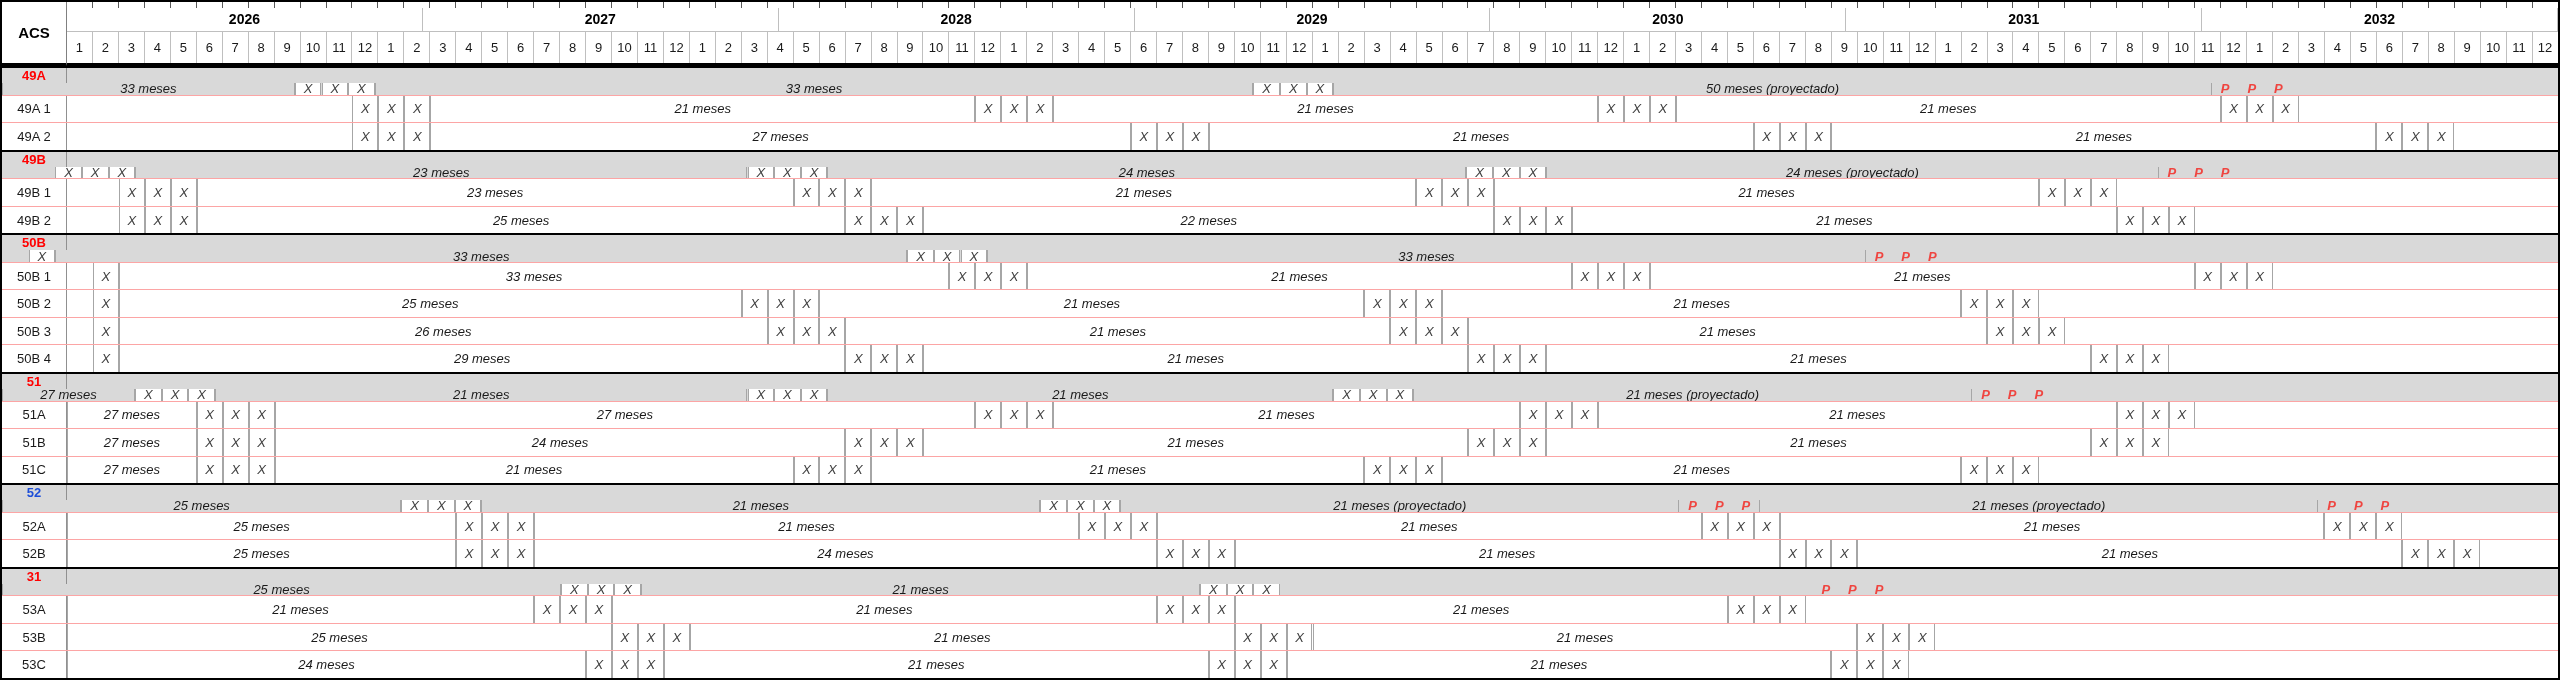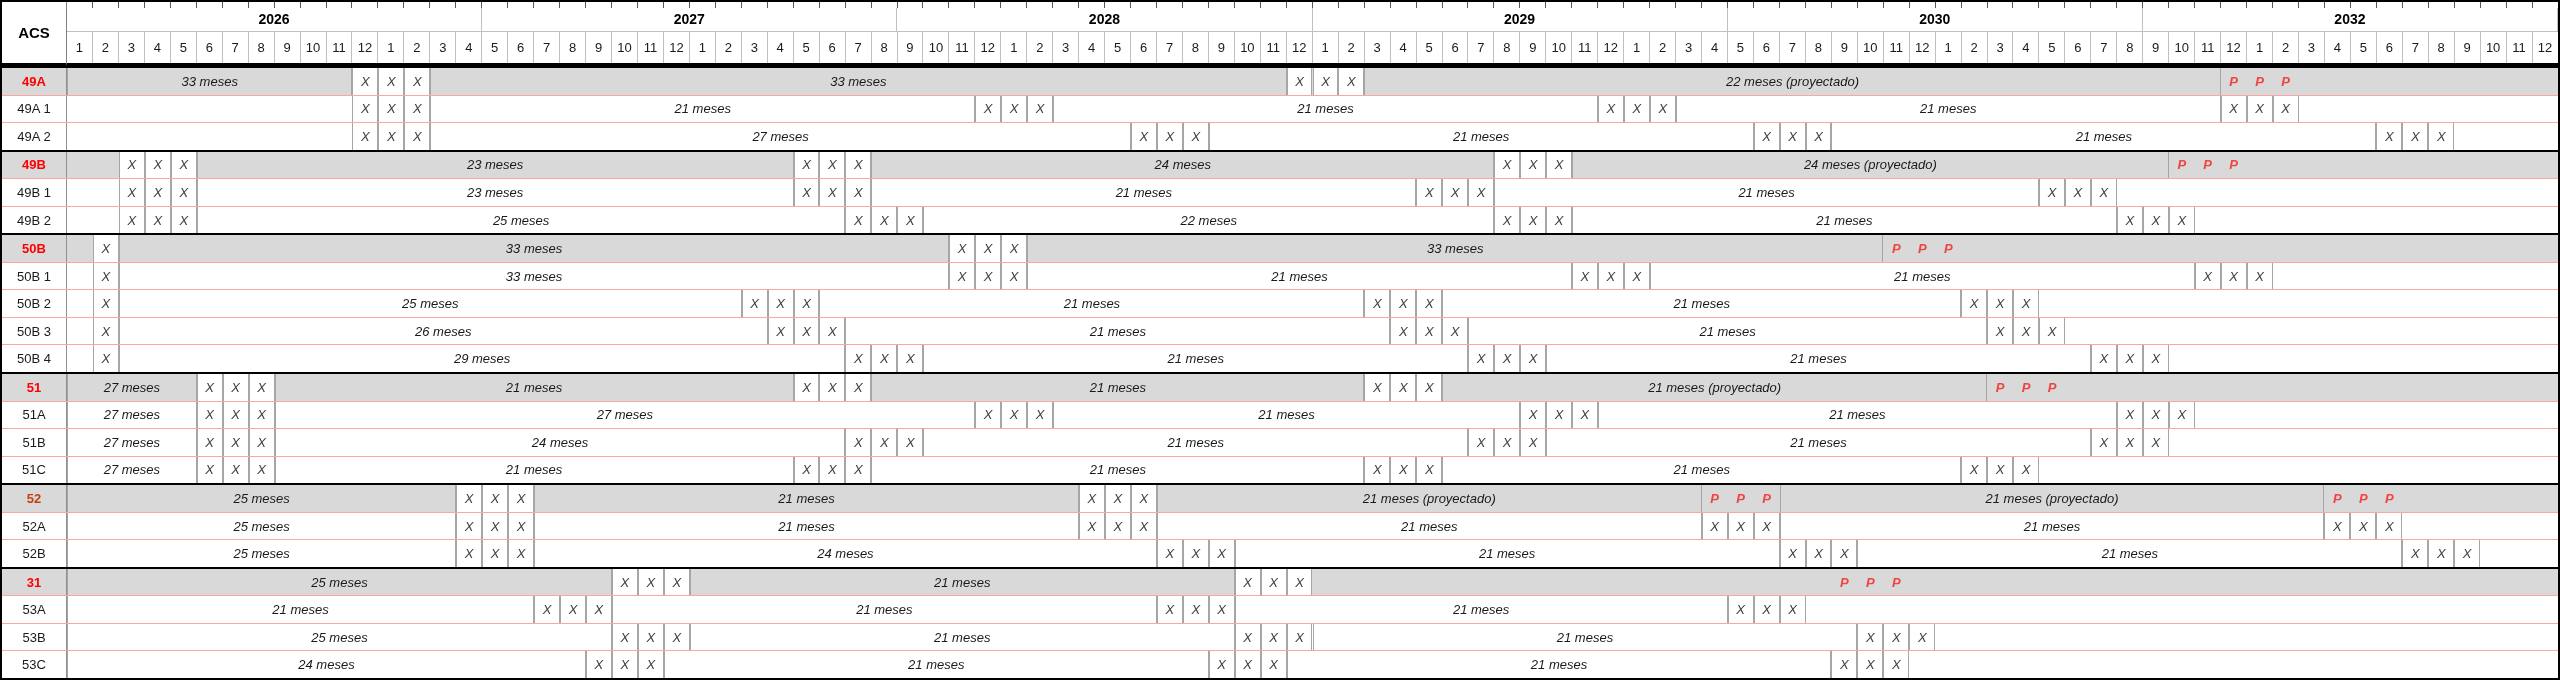--- a/index.html
+++ b/index.html
@@ -22,21 +22,21 @@
     font-weight:bold;font-size:14px;color:#000;border-right:1px solid #bfbfbf;box-sizing:border-box;
   }
   .months{height:35px;display:flex;border-bottom:3px solid #000;box-sizing:border-box;}
   .mcell{
     flex:1;display:flex;align-items:center;justify-content:center;
     font-size:13px;color:#1a1a1a;border-right:1px solid #bfbfbf;box-sizing:border-box;min-width:0;
   }
   .rows{display:flex;flex-direction:column;height:612px;}
   .row{flex:1;display:flex;border-top:1px solid #fca5a5;box-sizing:border-box;min-height:0;}
   .row:first-child{border-top:none;}
-  .row.group{background:#d9d9d9;border-top:2px solid #000;}
+  .row.group{background:#d9d9d9;border-top:2px solid #000;flex-direction:column;}
   .rlabel{
     width:65px;box-sizing:border-box;border-right:1px solid #909090;
     display:flex;align-items:center;justify-content:center;font-size:13px;
   }
   .row.group .rlabel{font-weight:bold;}
   .cells{flex:1;position:relative;min-width:0;font-style:italic;}
   .seg{
     position:absolute;top:0;height:100%;box-sizing:border-box;
     display:flex;align-items:center;justify-content:center;font-size:13px;white-space:nowrap;overflow:hidden;
   }
@@ -148,20 +148,21 @@
           <div></div>
           <div></div>
           <div></div>
         </div>
       <div class="years">
           <div class="year">2026</div>
           <div class="year">2027</div>
           <div class="year">2028</div>
           <div class="year">2029</div>
           <div class="year">2030</div>
+          <div class="year">2031</div>
           <div class="year">2032</div>
         </div>
       <div class="months">
           <div class="mcell">1</div>
           <div class="mcell">2</div>
           <div class="mcell">3</div>
           <div class="mcell">4</div>
           <div class="mcell">5</div>
           <div class="mcell">6</div>
           <div class="mcell">7</div>
@@ -262,21 +263,21 @@
         <div class="rlabel" style="color: rgb(255, 0, 0);">49A</div>
         <div class="cells">
           <div class="seg span" style="left: 0%; width: 11.4583%;">33 meses</div>
           <div class="seg xc" style="left: 11.4583%; width: 1.04167%; color: rgb(64, 64, 64);">X</div>
           <div class="seg xc" style="left: 12.5%; width: 1.04167%; color: rgb(64, 64, 64);">X</div>
           <div class="seg xc" style="left: 13.5417%; width: 1.04167%; color: rgb(64, 64, 64);">X</div>
           <div class="seg span" style="left: 14.5833%; width: 34.375%;">33 meses</div>
           <div class="seg xc" style="left: 48.9583%; width: 1.04167%; color: rgb(64, 64, 64);">X</div>
           <div class="seg xc" style="left: 50%; width: 1.04167%; color: rgb(64, 64, 64);">X</div>
           <div class="seg xc" style="left: 51.0417%; width: 1.04167%; color: rgb(64, 64, 64);">X</div>
-          <div class="seg span" style="left: 52.0833%; width: 34.375%;">22 meses (proyectado)</div>
+          <div class="seg span" style="left: 52.0833%; width: 34.375%;">50 meses (proyectado)</div>
           <div class="seg pc" style="left: 86.4583%; width: 1.04167%; color: rgb(239, 69, 64);">P</div>
           <div class="seg pc" style="left: 87.5%; width: 1.04167%; color: rgb(239, 69, 64);">P</div>
           <div class="seg pc" style="left: 88.5417%; width: 1.04167%; color: rgb(239, 69, 64);">P</div>
         </div>
       </div>
       <div class="row">
         <div class="rlabel">49A 1</div>
         <div class="cells">
           <div class="seg xc" style="left: 11.4583%; width: 1.04167%; color: rgb(64, 64, 64);">X</div>
           <div class="seg xc" style="left: 12.5%; width: 1.04167%; color: rgb(64, 64, 64);">X</div>
@@ -539,21 +540,21 @@
           <div class="seg xc" style="left: 52.0833%; width: 1.04167%; color: rgb(64, 64, 64);">X</div>
           <div class="seg xc" style="left: 53.125%; width: 1.04167%; color: rgb(64, 64, 64);">X</div>
           <div class="seg xc" style="left: 54.1667%; width: 1.04167%; color: rgb(64, 64, 64);">X</div>
           <div class="seg span" style="left: 55.2083%; width: 20.8333%;">21 meses</div>
           <div class="seg xc" style="left: 76.0417%; width: 1.04167%; color: rgb(64, 64, 64);">X</div>
           <div class="seg xc" style="left: 77.0833%; width: 1.04167%; color: rgb(64, 64, 64);">X</div>
           <div class="seg xc" style="left: 78.125%; width: 1.04167%; color: rgb(64, 64, 64);">X</div>
         </div>
       </div>
       <div class="row group" style="background: rgb(217, 217, 217);">
-        <div class="rlabel" style="color: #c2410c;">52</div>
+        <div class="rlabel" style="color: #1d4ed8;">52</div>
         <div class="cells">
           <div class="seg span" style="left: 0%; width: 15.625%;">25 meses</div>
           <div class="seg xc" style="left: 15.625%; width: 1.04167%; color: rgb(64, 64, 64);">X</div>
           <div class="seg xc" style="left: 16.6667%; width: 1.04167%; color: rgb(64, 64, 64);">X</div>
           <div class="seg xc" style="left: 17.7083%; width: 1.04167%; color: rgb(64, 64, 64);">X</div>
           <div class="seg span" style="left: 18.75%; width: 21.875%;">21 meses</div>
           <div class="seg xc" style="left: 40.625%; width: 1.04167%; color: rgb(64, 64, 64);">X</div>
           <div class="seg xc" style="left: 41.6667%; width: 1.04167%; color: rgb(64, 64, 64);">X</div>
           <div class="seg xc" style="left: 42.7083%; width: 1.04167%; color: rgb(64, 64, 64);">X</div>
           <div class="seg span" style="left: 43.75%; width: 21.875%;">21 meses (proyectado)</div>

